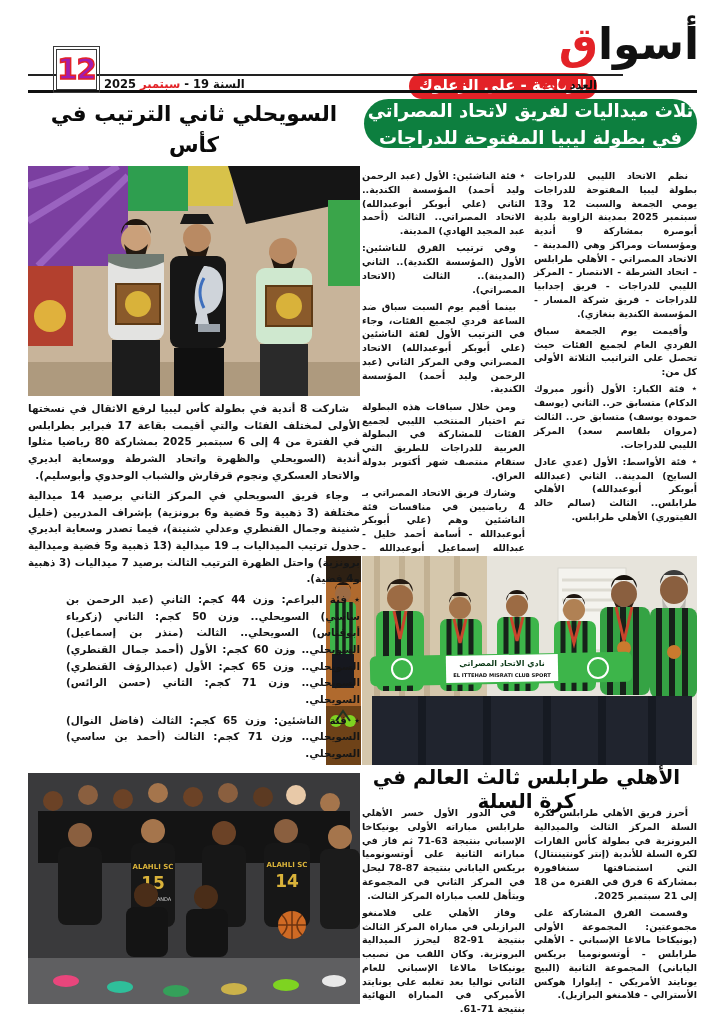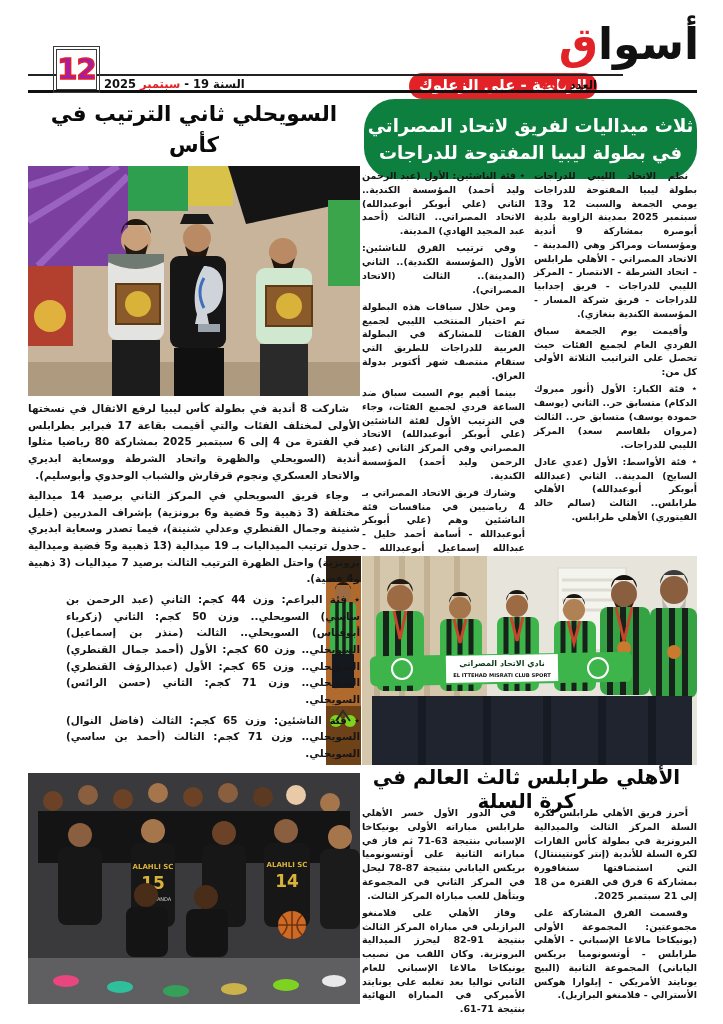--- a/index.html
+++ b/index.html
@@ -33,21 +33,21 @@
     text-align:center; z-index:2;
   }
   .page-number-box span {
     font-size:29px; font-weight:bold; line-height:38px; color:#a21caf;
     -webkit-text-stroke:1.5px #e32227; letter-spacing:-1px; display:block;
   }
   .rule-thick { position:absolute; top:90px; right:26px; left:28px; height:3px; background:#101010; }
 
   
   .headline-green {
-    position:absolute; top:99px; right:26px; width:333px; height:80px;
+    position:absolute; top:99px; right:26px; width:333px; height:49px;
     background:#0d7f3f; border-radius:31px; color:#fff;
     display:flex; flex-direction:column; justify-content:center; align-items:center;
     font-size:18px; font-weight:bold; line-height:1.5; text-align:left;
   }
   .headline-left {
     position:absolute; top:99px; left:28px; width:332px;
     font-size:21.5px; font-weight:bold; line-height:1.42; text-align:center; color:#0a0a0a;
   }
   .headline-basket {
     position:absolute; top:765px; right:26px; width:341px;
@@ -104,22 +104,22 @@
     <div class="col">
       <p>نظم الاتحاد الليبي للدراجات بطولة ليبيا المفتوحة للدراجات يومي الجمعة والسبت 12 و13 سبتمبر 2025 بمدينة الزاوية بلدية أبوصرة بمشاركة 9 أندية ومؤسسات ومراكز وهي (المدينة - الاتحاد المصراتي - الأهلي طرابلس - اتحاد الشرطة - الانتصار - المركز الليبي للدراجات - فريق إجدابيا للدراجات - فريق شركة المسار - المؤسسة الكندية بنغازي).</p>
       <p>وأقيمت يوم الجمعة سباق الفردي العام لجميع الفئات حيث تحصل على التراتيب الثلاثة الأولى كل من:</p>
       <p class="flag">٭ فئة الكبار: الأول (أنور مبروك الدكام) متسابق حر.. الثاني (يوسف حمودة يوسف) متسابق حر.. الثالث (مروان بلقاسم سعد) المركز الليبي للدراجات.</p>
       <p class="flag">٭ فئة الأواسط: الأول (عدي عادل السايح) المدينة.. الثاني (عبدالله أبوبكر أبوعبدالله) الأهلي طرابلس.. الثالث (سالم خالد الفيتوري) الأهلي طرابلس.</p>
 
     </div>
     <div class="col">
       <p class="flag">٭ فئة الناشئين: الأول (عبد الرحمن وليد أحمد) المؤسسة الكندية.. الثاني (علي أبوبكر أبوعبدالله) الاتحاد المصراتي.. الثالث (أحمد عبد المجيد الهادي) المدينة.</p>
       <p>وفي ترتيب الفرق للناشئين: الأول (المؤسسة الكندية).. الثاني (المدينة).. الثالث (الاتحاد المصراتي).</p>
+      <p>بينما أقيم يوم السبت سباق ضد الساعة فردي لجميع الفئات، وجاء في الترتيب الأول لفئة الناشئين (علي أبوبكر أبوعبدالله) الاتحاد المصراتي وفي المركز الثاني (عبد الرحمن وليد أحمد) المؤسسة الكندية.</p>
       <p>ومن خلال سباقات هذه البطولة تم اختيار المنتخب الليبي لجميع الفئات للمشاركة في البطولة العربية للدراجات للطريق التي ستقام منتصف شهر أكتوبر بدولة العراق.</p>
-      <p>بينما أقيم يوم السبت سباق ضد الساعة فردي لجميع الفئات، وجاء في الترتيب الأول لفئة الناشئين (علي أبوبكر أبوعبدالله) الاتحاد المصراتي وفي المركز الثاني (عبد الرحمن وليد أحمد) المؤسسة الكندية.</p>
       <p>وشارك فريق الاتحاد المصراتي بـ 4 رياضيين في منافسات فئة الناشئين وهم (علي أبوبكر أبوعبدالله - أسامة أحمد خليل - عبدالله إسماعيل أبوعبدالله - عبدالله محمد أبوعبدالله) بإشراف المدرب (أبوبكر أبوعبدالله) ومساعد المدرب (علي إسماعيل).</p>
     </div>
   </div>
 
   <div class="photo photo-cyclists">
     <svg viewBox="0 0 335 209" xmlns="http://www.w3.org/2000/svg">
       <rect width="335" height="209" fill="#e7e4dc"></rect>
       <rect x="0" y="0" width="125" height="209" fill="#d5c7ac"></rect>
       <path d="M15 0v209 M40 0v209 M65 0v209 M95 0v209" stroke="#c2b193" stroke-width="6"></path>
       <rect x="196" y="12" width="68" height="82" fill="#f4f3ee" stroke="#d8d6cd"></rect>

